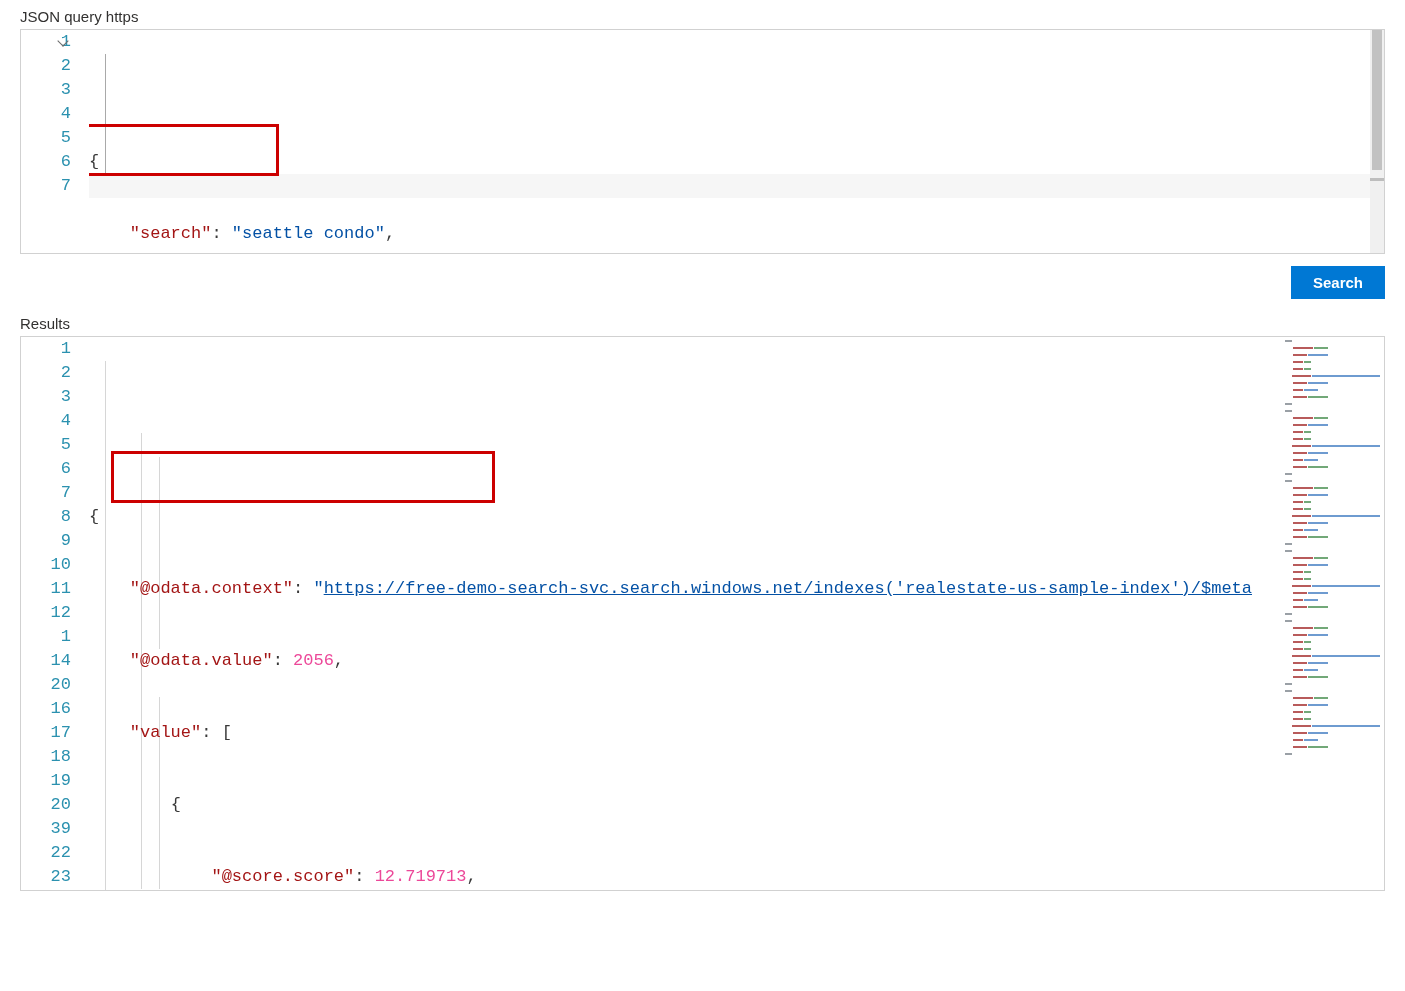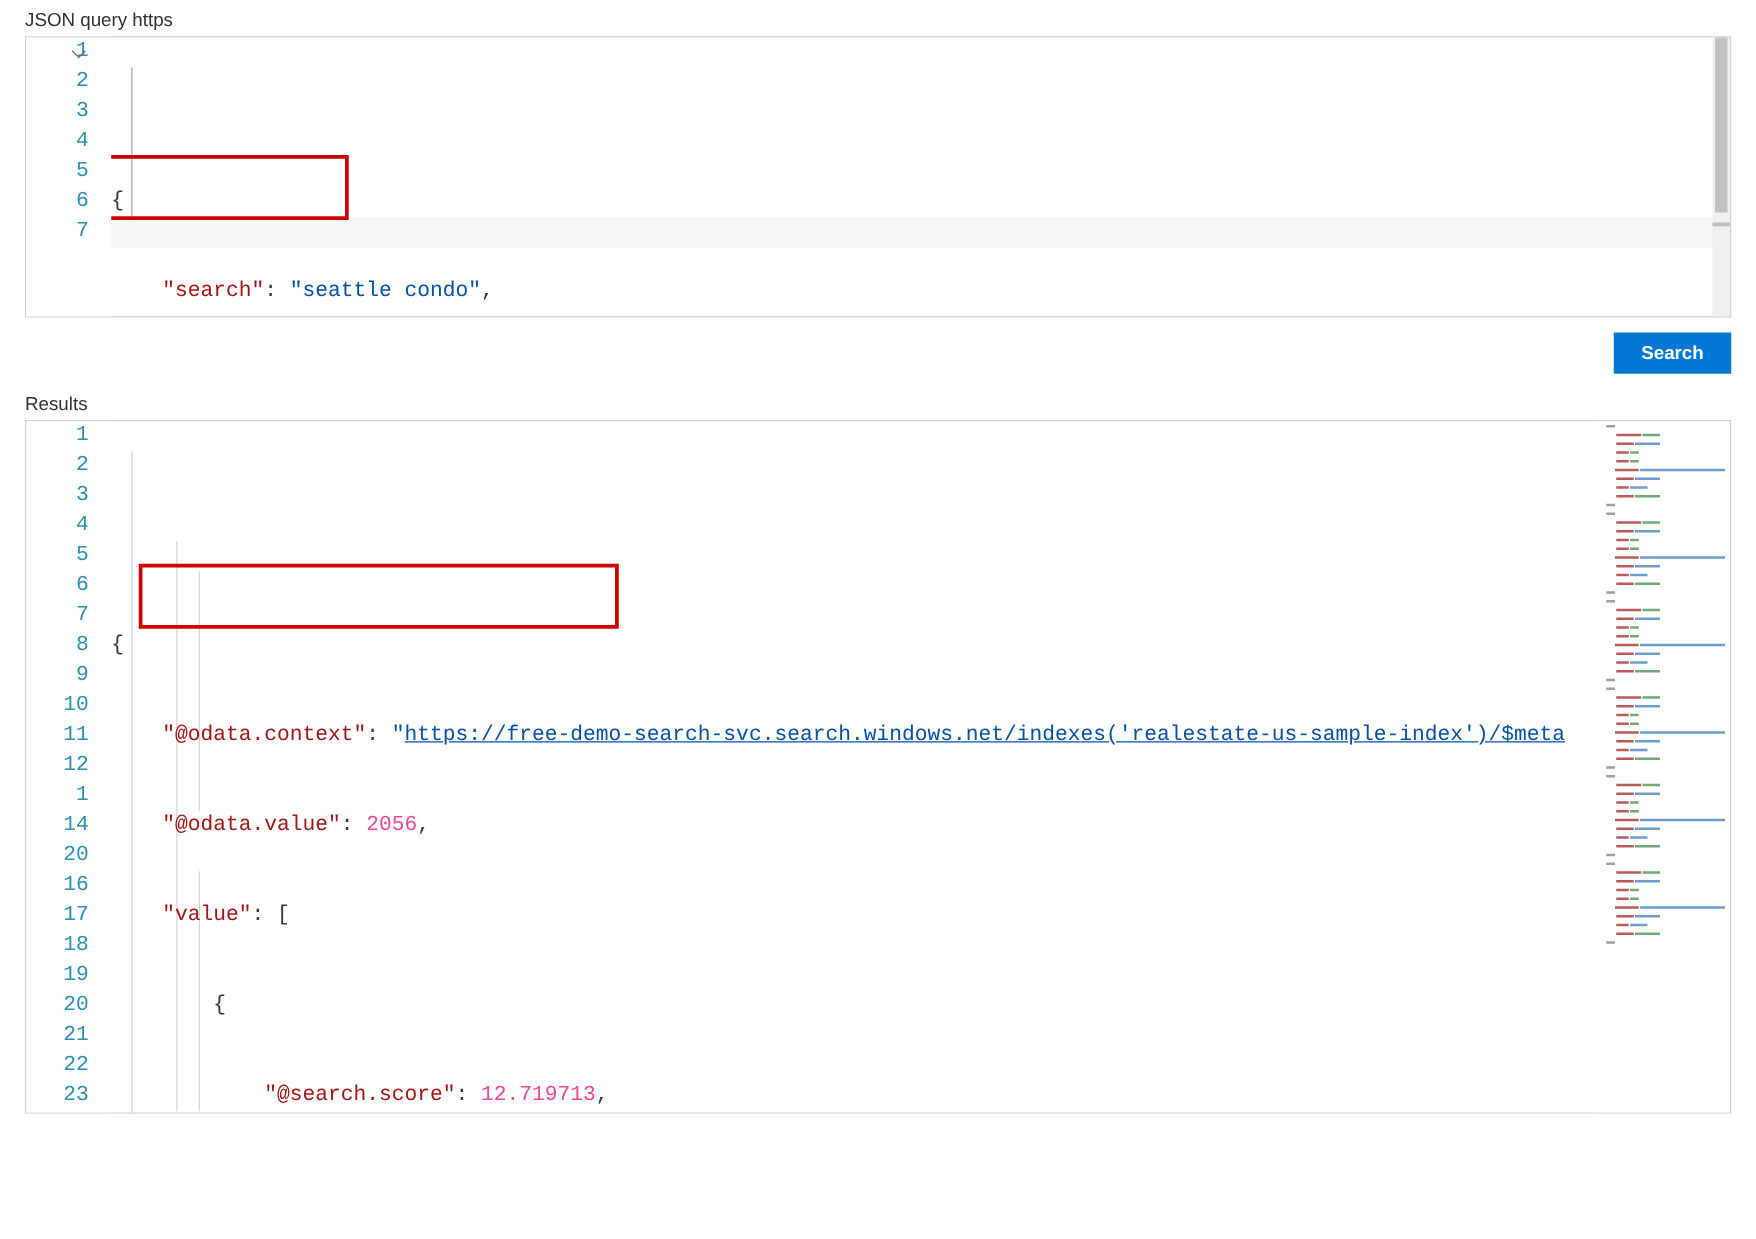--- a/index.html
+++ b/index.html
@@ -214,38 +214,38 @@
       <div class="ln"><span>11</span></div>
       <div class="ln"><span>12</span></div>
       <div class="ln"><span>1</span></div>
       <div class="ln"><span>14</span></div>
       <div class="ln"><span>20</span></div>
       <div class="ln"><span>16</span></div>
       <div class="ln"><span>17</span></div>
       <div class="ln"><span>18</span></div>
       <div class="ln"><span>19</span></div>
       <div class="ln"><span>20</span></div>
-      <div class="ln"><span>21</span></div>
+      <div class="ln"><span>39</span></div>
       <div class="ln"><span>22</span></div>
       <div class="ln"><span>23</span></div>
       <div class="ln"></div>
     </div>
 
     <div class="code-col">
       <div class="indent-guide" style="left:16px; top:24px; height:552px;"></div>
       <div class="indent-guide" style="left:52px; top:96px; height:456px;"></div>
       <div class="indent-guide" style="left:70px; top:120px; height:192px;"></div>
       <div class="indent-guide" style="left:70px; top:360px; height:192px;"></div>
 
       <div class="code-line"><span class="tk-brace">{</span></div>
       <div class="code-line">    <span class="tk-key">"<span>@odata.context</span>"</span><span class="tk-colon">: </span><span class="tk-string">"<span class="tk-url">https://free-demo-search-svc.search.windows.net/indexes('realestate-us-sample-index')/$meta</span></span></div>
       <div class="code-line">    <span class="tk-key">"<span>@odata.value</span>"</span><span class="tk-colon">: </span><span class="tk-number">2056</span><span class="tk-punc">,</span></div>
       <div class="code-line">    <span class="tk-key">"<span>value</span>"</span><span class="tk-colon">: </span><span class="tk-brace">[</span></div>
       <div class="code-line">        <span class="tk-brace">{</span></div>
-      <div class="code-line">            <span class="tk-key">"<span>@search.score</span>"</span><span class="tk-colon">: </span><span class="tk-number">12.719713</span><span class="tk-punc">,</span></div>
+      <div class="code-line">            <span class="tk-key">"<span>@score.score</span>"</span><span class="tk-colon">: </span><span class="tk-number">12.719713</span><span class="tk-punc">,</span></div>
       
       
       
       
       
       
       
       
       
       

